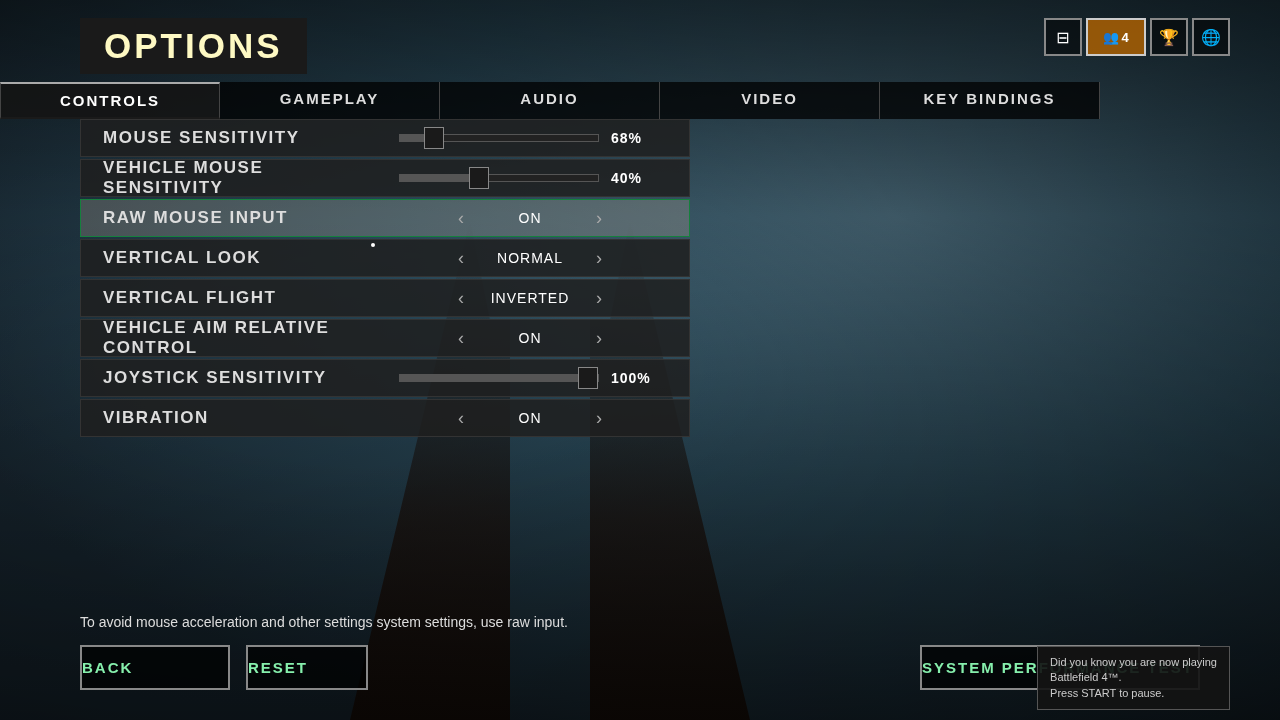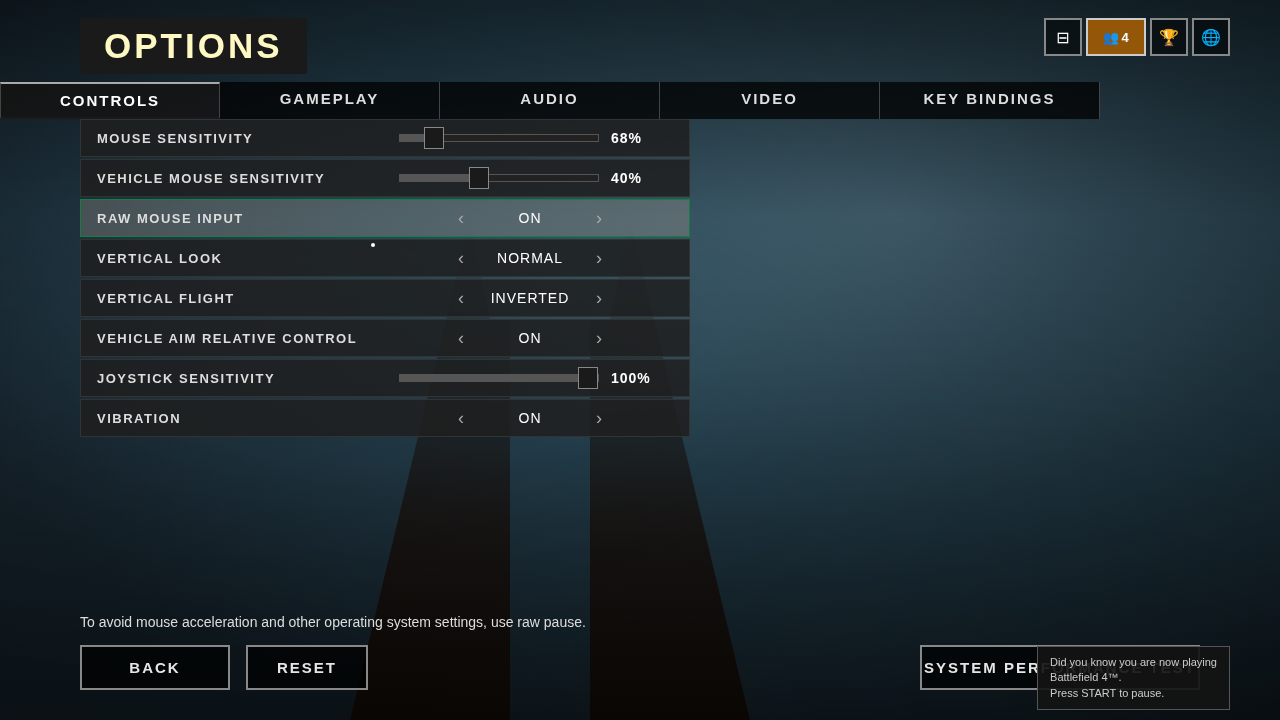--- a/index.html
+++ b/index.html
@@ -149,25 +149,25 @@
       border: 1px solid #333;
     }
 
     .setting-row.highlighted {
       background: rgba(200,180,160,0.25);
       border: 1px solid #15803d;
     }
 
     .setting-label {
       color: #ddd;
-      font-size: 13px;
+      font-size: 17px;
       font-weight: 700;
       letter-spacing: 1.5px;
       text-transform: uppercase;
-      padding-left: 16px;
+      padding-left: 22px;
       flex: 0 0 290px;
     }
 
     .setting-control {
       flex: 1;
       display: flex;
       align-items: center;
       justify-content: center;
       position: relative;
       height: 100%;
@@ -254,28 +254,28 @@
       left: 0;
       right: 0;
       display: flex;
       align-items: center;
       padding: 0 80px;
     }
 
     .btn {
       border: 2px solid #888;
       background: rgba(0,0,0,0.7);
-      color: #e5e5e5;
+      color: #86efac;
       font-size: 15px;
       font-weight: 900;
       letter-spacing: 2px;
       text-transform: uppercase;
       padding: 12px 0;
       cursor: pointer;
-      text-align: center;
+      text-align: left;
     }
 
     .btn-back {
       width: 150px;
       margin-right: 16px;
     }
 
     .btn-reset {
       width: 122px;
     }
@@ -426,21 +426,21 @@
           <div class="arrow-value">ON</div>
           <div class="arrow-btn">›</div>
         </div>
       </div>
     </div>
 
   </div>
 
   <div class="cursor"></div>
 
-  <div class="bottom-hint">To avoid mouse acceleration and other operating system settings, use raw pause.</div>
+  <div class="bottom-hint">To avoid mouse acceleration and other settings system settings, use raw input.</div>
 
   <div class="bottom-buttons">
     <button class="btn btn-back">BACK</button>
     <button class="btn btn-reset">RESET</button>
     <button class="btn btn-system-test">SYSTEM PERFORMANCE TEST</button>
   </div>
 
   <div class="notification">
     <span>Did you know you are now playing</span><br>
     <span>Battlefield 4™.</span><br>

